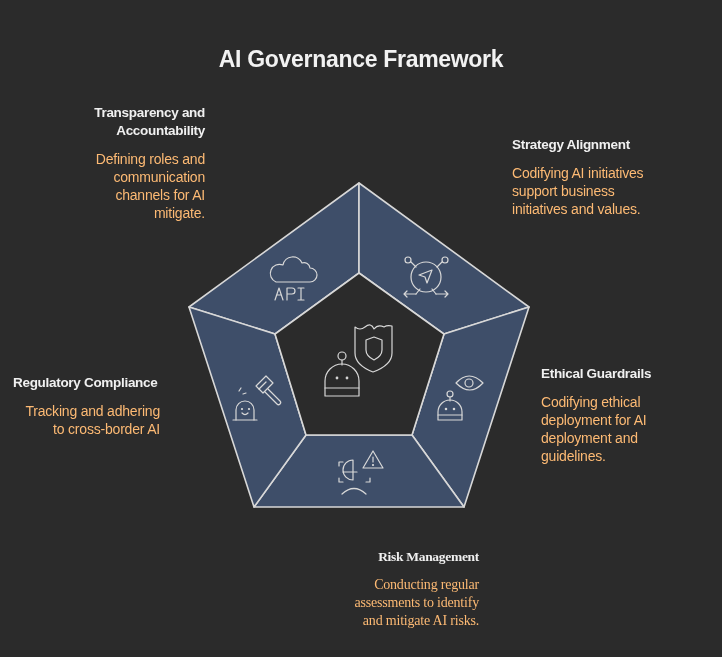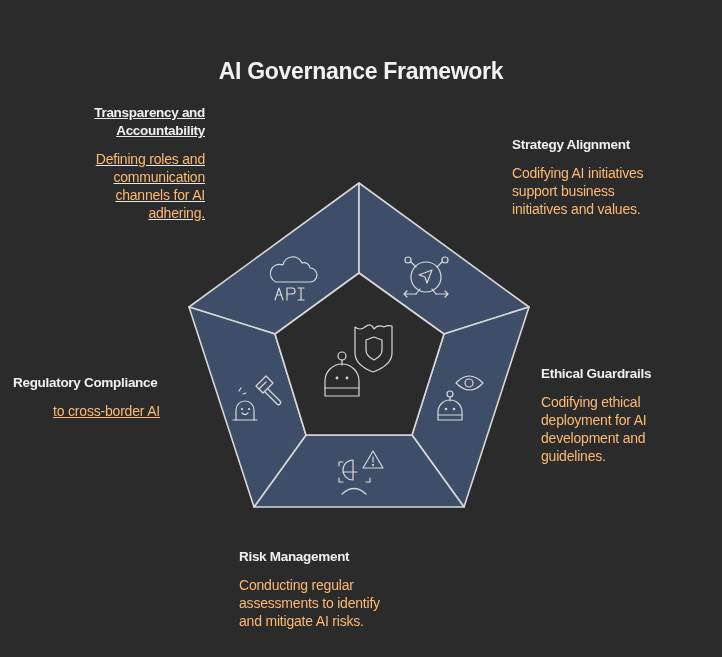--- a/index.html
+++ b/index.html
@@ -1,28 +1,28 @@
 <!DOCTYPE html>
 <html><head>
 <meta charset="utf-8">
 <style>
   html, body { margin:0; padding:0; }
   body {
     width:722px; height:657px; background:#2b2b2b; position:relative; overflow:hidden;
     font-family:"Liberation Sans", "DejaVu Sans", sans-serif; color:#e6e6e6;
   }
   .title {
-    position:absolute; left:0; top:58px; width:722px; text-align:center;
+    position:absolute; left:0; top:46px; width:722px; text-align:center;
     font-size:23px; font-weight:bold; color:#f2f2f2; letter-spacing:-0.3px;
   }
   .block { position:absolute; }
   .block .h { font-size:13.5px; font-weight:bold; color:#f0f0f0; line-height:18px; letter-spacing:-0.3px; }
   .block .d { font-size:14px; color:#fdba74; line-height:18px; margin-top:10px; letter-spacing:-0.2px; }
-  .right-align { text-align:right;text-decoration:underline; }
-  .center-align { text-align:left; }
+  .right-align { text-align:right; }
+  .center-align { text-align:right;font-family:Liberation Serif, serif; }
   svg.diagram { position:absolute; left:0; top:0; }
 </style>
 </head>
 <body>
 
 <div class="title">AI Governance Framework</div>
 
 <svg class="diagram" width="722" height="657" viewBox="0 0 722 657">
 
   <g fill="#3e4e69" stroke="#d8d8d8" stroke-width="1.6" stroke-linejoin="round">
@@ -103,21 +103,21 @@
 
 <div class="block right-align" style="right:517px; top:104px; width:200px;">
   <div class="h">
     <div>Transparency and</div>
     <div>Accountability</div>
   </div>
   <div class="d">
     <div>Defining roles and</div>
     <div>communication</div>
     <div>channels for AI</div>
-    <div>adhering.</div>
+    <div>mitigate.</div>
   </div>
 </div>
 
 <div class="block" style="left:469px; top:136px; width:220px;margin-left:43px;">
   <div class="h">
     <div>Strategy Alignment</div>
   </div>
   <div class="d">
     <div>Codifying AI initiatives</div>
     <div>support business</div>
@@ -125,36 +125,37 @@
   </div>
 </div>
 
 <div class="block" style="left:541px; top:365px; width:170px;">
   <div class="h">
     <div>Ethical Guardrails</div>
   </div>
   <div class="d">
     <div>Codifying ethical</div>
     <div>deployment for AI</div>
-    <div>development and</div>
+    <div>deployment and</div>
     <div>guidelines.</div>
   </div>
 </div>
 
 <div class="block center-align" style="left:239px; top:548px; width:240px;">
   <div class="h">
     <div>Risk Management</div>
   </div>
   <div class="d">
     <div>Conducting regular</div>
     <div>assessments to identify</div>
     <div>and mitigate AI risks.</div>
   </div>
 </div>
 
 <div class="block" style="left:13px; top:374px; width:160px;">
   <div class="h">
     <div>Regulatory Compliance</div>
   </div>
   <div class="d right-align" style="width:147px;">
+    <div>Tracking and adhering</div>
     <div>to cross-border AI</div>
   </div>
 </div>
 
 </body></html>

